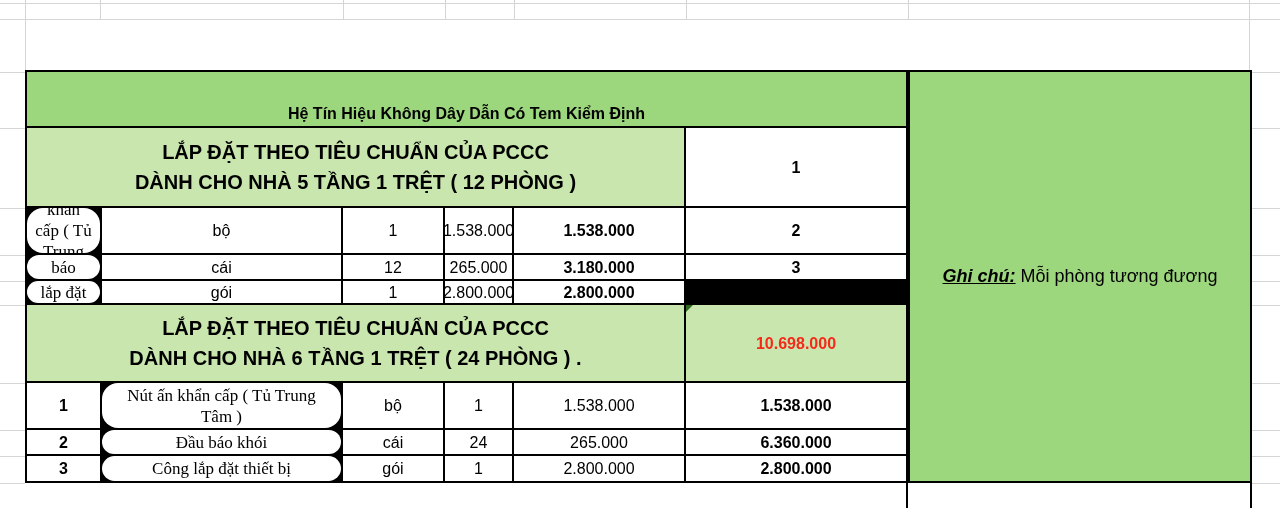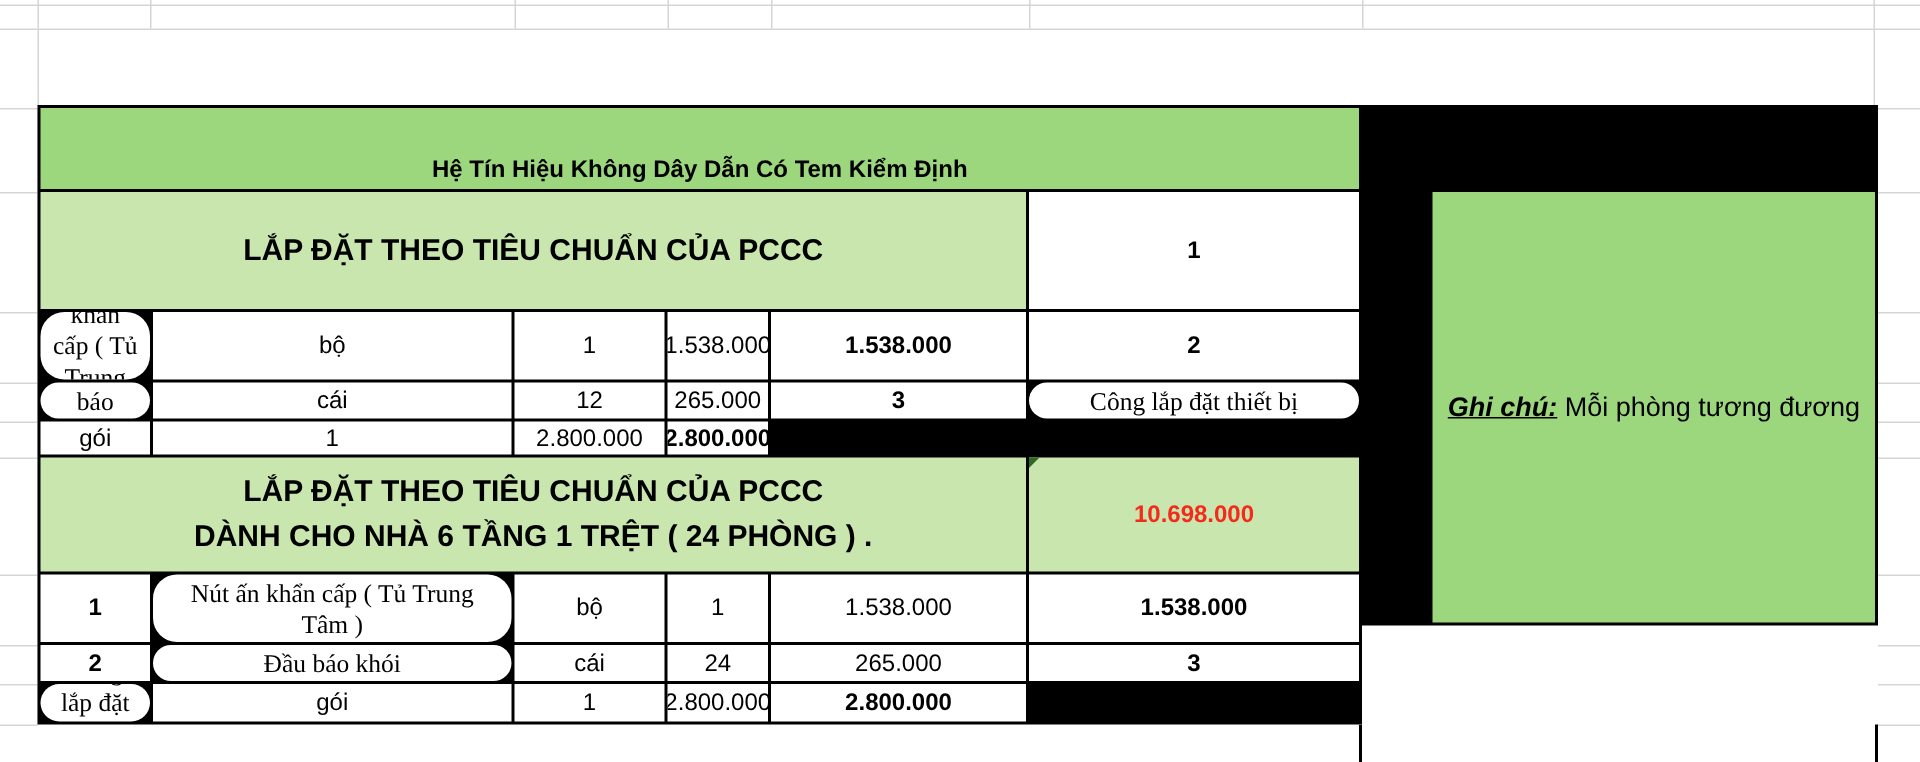--- a/index.html
+++ b/index.html
@@ -41,23 +41,23 @@
   }
   .serif{font-family:"Liberation Serif",serif;font-size:17px;padding:0 8px;border-radius:16px;}
   .bold{font-weight:bold;}
   .amount{font-weight:bold;}
   .note-marker{
     position:absolute;top:0;left:0;width:0;height:0;
     border-top:7px solid #2e6b1f;border-right:7px solid transparent;
   }
   
   .side-panel{
-    position:absolute;left:906px;top:70px;width:346px;height:347px;
+    position:absolute;left:906px;top:70px;width:346px;height:413px;
     background:#000;padding:2px;box-sizing:border-box;
-    display:flex;flex-direction:column;gap:2px;align-items:flex-end;
+    display:flex;gap:2px;
   }
   .side-top{height:54px;background:#9cd67d;}
   .side-note{
     flex:1;background:#9cd67d;display:flex;flex-direction:column;
     align-items:center;justify-content:center;text-align:center;
     font-size:18px;line-height:27px;padding:0 10px;
   }
   .note-label{font-weight:bold;font-style:italic;text-decoration:underline;}
   .side-bottom{
     position:absolute;left:906px;top:483px;width:346px;height:25px;
@@ -111,34 +111,36 @@
 
 
   <div class="price-table">
 
     <div class="cell band">
       <span>Hệ Tín Hiệu Không Dây Dẫn Có Tem Kiểm Định</span>
     </div>
 
     <div class="cell sec-head">
       <div>LẮP ĐẶT THEO TIÊU CHUẨN CỦA PCCC</div>
+      <div>DÀNH CHO NHÀ 5 TẦNG 1 TRỆT ( 12 PHÒNG )</div>
     </div>
 
     <div class="cell bold">1</div>
     <div class="cell serif">Nút ấn khẩn cấp ( Tủ Trung Tâm )</div>
     <div class="cell">bộ</div>
     <div class="cell">1</div>
     <div class="cell">1.538.000</div>
     <div class="cell amount">1.538.000</div>
 
     <div class="cell bold">2</div>
     <div class="cell serif">Đầu báo khói</div>
     <div class="cell">cái</div>
     <div class="cell">12</div>
     <div class="cell">265.000</div>
+    <div class="cell amount">3.180.000</div>
 
     <div class="cell bold">3</div>
     <div class="cell serif">Công lắp đặt thiết bị</div>
     <div class="cell">gói</div>
     <div class="cell">1</div>
     <div class="cell">2.800.000</div>
     <div class="cell amount">2.800.000</div>
 
     <div class="cell sec-head">
       <div>LẮP ĐẶT THEO TIÊU CHUẨN CỦA PCCC</div>
@@ -154,20 +156,21 @@
     <div class="cell">bộ</div>
     <div class="cell">1</div>
     <div class="cell">1.538.000</div>
     <div class="cell amount">1.538.000</div>
 
     <div class="cell bold">2</div>
     <div class="cell serif">Đầu báo khói</div>
     <div class="cell">cái</div>
     <div class="cell">24</div>
     <div class="cell">265.000</div>
+    <div class="cell amount">6.360.000</div>
 
     <div class="cell bold">3</div>
     <div class="cell serif">Công lắp đặt thiết bị</div>
     <div class="cell">gói</div>
     <div class="cell">1</div>
     <div class="cell">2.800.000</div>
     <div class="cell amount">2.800.000</div>
   </div>
 
   <div class="side-panel">

